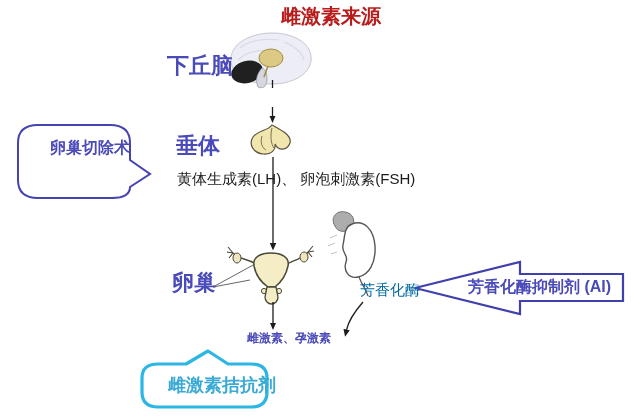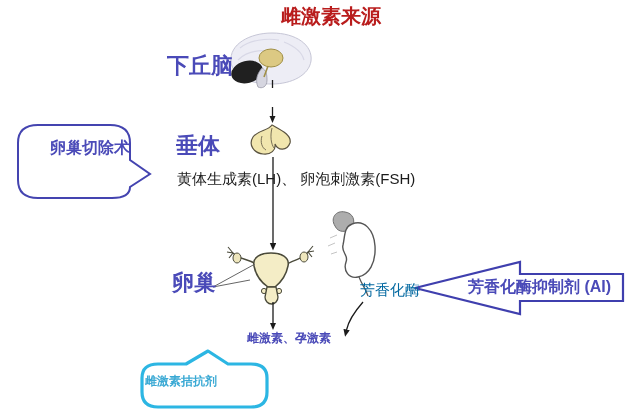--- a/index.html
+++ b/index.html
@@ -70,22 +70,22 @@
     width: 98px;
     white-space: nowrap;
   }
   .ai-arrow-text {
     left: 468px; top: 278px;
     font-size: 16px;
     font-weight: 600;
     color: #4a4ab8;
   }
   .antagonist-text {
-    left: 145px; top: 375px;
-    font-size: 12px;
+    left: 168px; top: 375px;
+    font-size: 18px;
     font-weight: 600;
     color: #3aa9d4;
     text-align: right;
   }
 </style>
 </head>
 <body>
 
 <div id="canvas">
 

